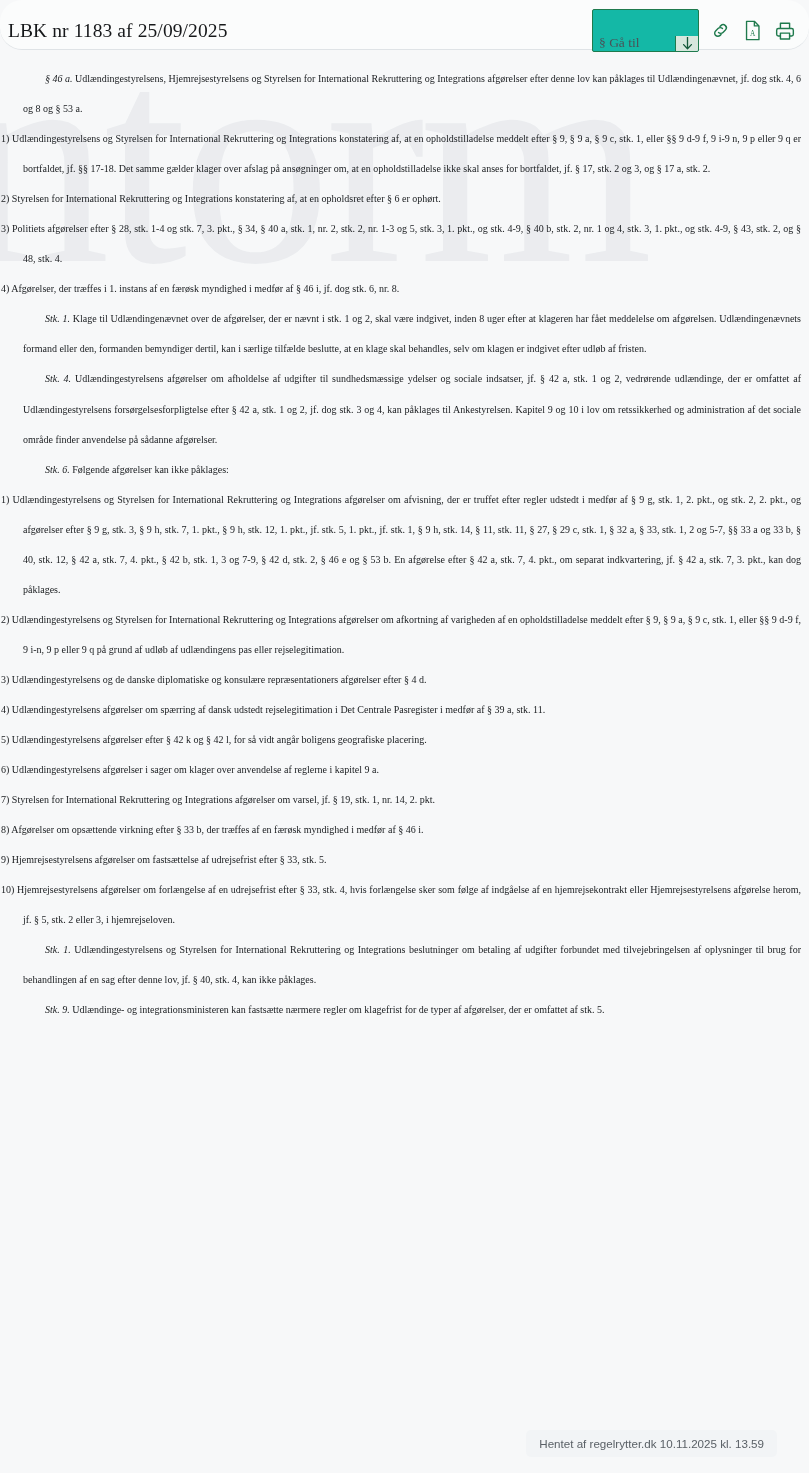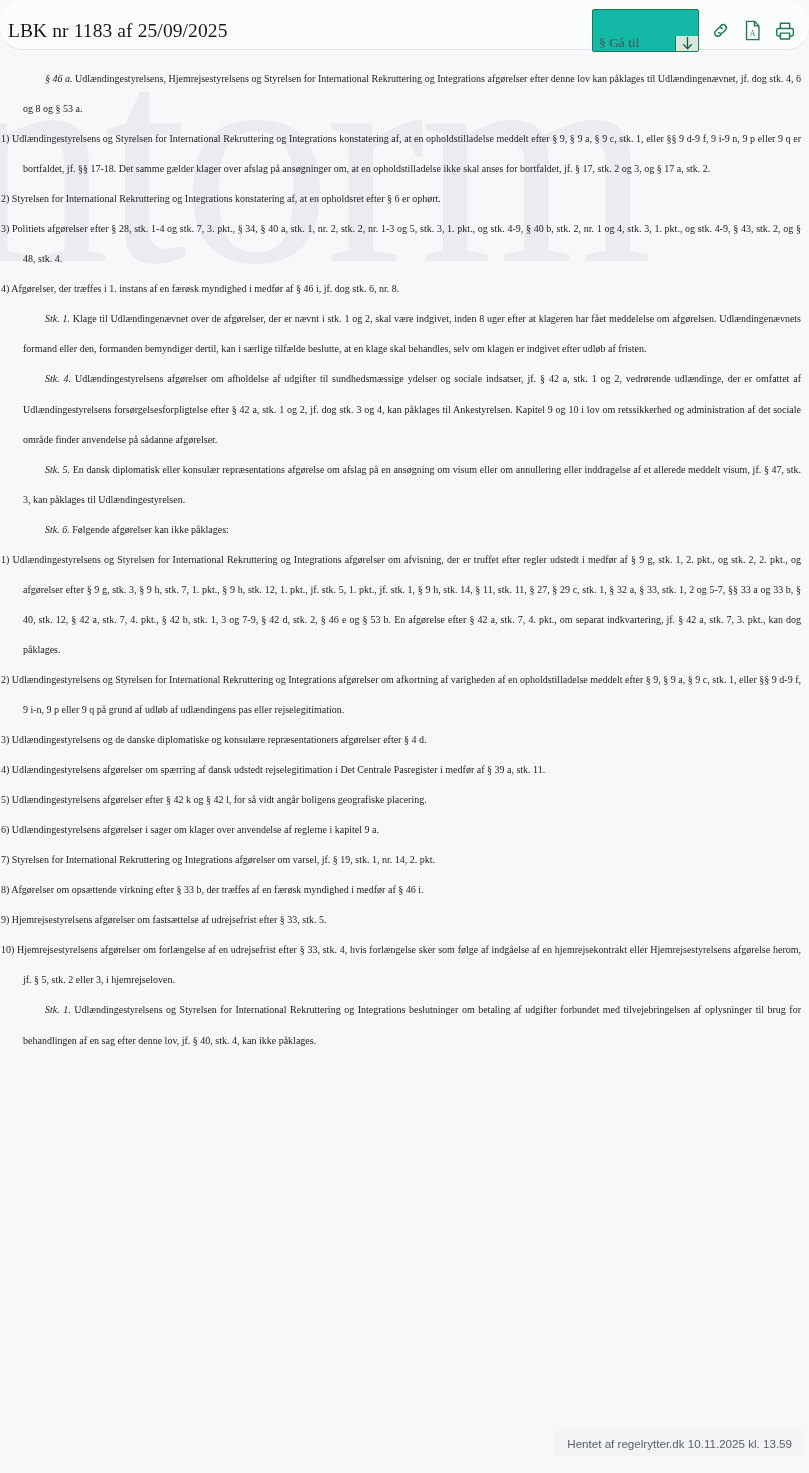--- a/index.html
+++ b/index.html
@@ -128,21 +128,21 @@
   
   .p-num {
     padding-left: 22px;
     text-indent: -22px;
   }
   .lead { font-style: italic; }
 
   
   .footer-stamp-wrap {
     position: absolute;
-    right: 4px;
+    right: 32px;
     bottom: 16px;
     z-index: 4;
   }
   .footer-stamp {
     background: #f2f4f6;
     border-radius: 5px;
     padding: 7px 13px;
     font-family: "Liberation Sans", "DejaVu Sans", sans-serif;
     font-size: 11.6px;
     color: #5a6066;
@@ -196,30 +196,30 @@
 </div>
 
 <div class="doc">
     <p class="p-indent"><span class="lead">§ 46 a.</span> Udlændingestyrelsens, Hjemrejsestyrelsens og Styrelsen for International Rekruttering og Integrations afgørelser efter denne lov kan påklages til Udlændingenævnet, jf. dog stk. 4, 6 og 8 og § 53 a.</p>
     <p class="p-num">1) Udlændingestyrelsens og Styrelsen for International Rekruttering og Integrations konstatering af, at en opholdstilladelse meddelt efter § 9, § 9 a, § 9 c, stk. 1, eller §§ 9 d-9 f, 9 i-9 n, 9 p eller 9 q er bortfaldet, jf. §§ 17-18. Det samme gælder klager over afslag på ansøgninger om, at en opholdstilladelse ikke skal anses for bortfaldet, jf. § 17, stk. 2 og 3, og § 17 a, stk. 2.</p>
     <p class="p-num">2) Styrelsen for International Rekruttering og Integrations konstatering af, at en opholdsret efter § 6 er ophørt.</p>
     <p class="p-num">3) Politiets afgørelser efter § 28, stk. 1-4 og stk. 7, 3. pkt., § 34, § 40 a, stk. 1, nr. 2, stk. 2, nr. 1-3 og 5, stk. 3, 1. pkt., og stk. 4-9, § 40 b, stk. 2, nr. 1 og 4, stk. 3, 1. pkt., og stk. 4-9, § 43, stk. 2, og § 48, stk. 4.</p>
     <p class="p-num">4) Afgørelser, der træffes i 1. instans af en færøsk myndighed i medfør af § 46 i, jf. dog stk. 6, nr. 8.</p>
     <p class="p-indent"><span class="lead">Stk. 1.</span> Klage til Udlændingenævnet over de afgørelser, der er nævnt i stk. 1 og 2, skal være indgivet, inden 8 uger efter at klageren har fået meddelelse om afgørelsen. Udlændingenævnets formand eller den, formanden bemyndiger dertil, kan i særlige tilfælde beslutte, at en klage skal behandles, selv om klagen er indgivet efter udløb af fristen.</p>
     <p class="p-indent"><span class="lead">Stk. 4.</span> Udlændingestyrelsens afgørelser om afholdelse af udgifter til sundhedsmæssige ydelser og sociale indsatser, jf. § 42 a, stk. 1 og 2, vedrørende udlændinge, der er omfattet af Udlændingestyrelsens forsørgelsesforpligtelse efter § 42 a, stk. 1 og 2, jf. dog stk. 3 og 4, kan påklages til Ankestyrelsen. Kapitel 9 og 10 i lov om retssikkerhed og administration af det sociale område finder anvendelse på sådanne afgørelser.</p>
-    <p class="p-indent"><span class="lead">Stk. 5.</span> En dansk diplomatisk eller konsulær repræsentations afgørelse om afslag på en ansøgning om visum eller om annullering eller inddragelse af et allerede meddelt visum, jf. § 47, stk. 3, kan påklages til Udlændingestyrelsen.</p>
     <p class="p-indent"><span class="lead">Stk. 6.</span> Følgende afgørelser kan ikke påklages:</p>
     <p class="p-num">1) Udlændingestyrelsens og Styrelsen for International Rekruttering og Integrations afgørelser om afvisning, der er truffet efter regler udstedt i medfør af § 9 g, stk. 1, 2. pkt., og stk. 2, 2. pkt., og afgørelser efter § 9 g, stk. 3, § 9 h, stk. 7, 1. pkt., § 9 h, stk. 12, 1. pkt., jf. stk. 5, 1. pkt., jf. stk. 1, § 9 h, stk. 14, § 11, stk. 11, § 27, § 29 c, stk. 1, § 32 a, § 33, stk. 1, 2 og 5-7, §§ 33 a og 33 b, § 40, stk. 12, § 42 a, stk. 7, 4. pkt., § 42 b, stk. 1, 3 og 7-9, § 42 d, stk. 2, § 46 e og § 53 b. En afgørelse efter § 42 a, stk. 7, 4. pkt., om separat indkvartering, jf. § 42 a, stk. 7, 3. pkt., kan dog påklages.</p>
     <p class="p-num">2) Udlændingestyrelsens og Styrelsen for International Rekruttering og Integrations afgørelser om afkortning af varigheden af en opholdstilladelse meddelt efter § 9, § 9 a, § 9 c, stk. 1, eller §§ 9 d-9 f, 9 i-n, 9 p eller 9 q på grund af udløb af udlændingens pas eller rejselegitimation.</p>
     <p class="p-num">3) Udlændingestyrelsens og de danske diplomatiske og konsulære repræsentationers afgørelser efter § 4 d.</p>
     <p class="p-num">4) Udlændingestyrelsens afgørelser om spærring af dansk udstedt rejselegitimation i Det Centrale Pasregister i medfør af § 39 a, stk. 11.</p>
     <p class="p-num">5) Udlændingestyrelsens afgørelser efter § 42 k og § 42 l, for så vidt angår boligens geografiske placering.</p>
     <p class="p-num">6) Udlændingestyrelsens afgørelser i sager om klager over anvendelse af reglerne i kapitel 9 a.</p>
     <p class="p-num">7) Styrelsen for International Rekruttering og Integrations afgørelser om varsel, jf. § 19, stk. 1, nr. 14, 2. pkt.</p>
     <p class="p-num">8) Afgørelser om opsættende virkning efter § 33 b, der træffes af en færøsk myndighed i medfør af § 46 i.</p>
     <p class="p-num">9) Hjemrejsestyrelsens afgørelser om fastsættelse af udrejsefrist efter § 33, stk. 5.</p>
     <p class="p-num">10) Hjemrejsestyrelsens afgørelser om forlængelse af en udrejsefrist efter § 33, stk. 4, hvis forlængelse sker som følge af indgåelse af en hjemrejsekontrakt eller Hjemrejsestyrelsens afgørelse herom, jf. § 5, stk. 2 eller 3, i hjemrejseloven.</p>
     <p class="p-indent"><span class="lead">Stk. 1.</span> Udlændingestyrelsens og Styrelsen for International Rekruttering og Integrations beslutninger om betaling af udgifter forbundet med tilvejebringelsen af oplysninger til brug for behandlingen af en sag efter denne lov, jf. § 40, stk. 4, kan ikke påklages.</p>
+    <p class="p-indent"><span class="lead">Stk. 9.</span> Udlændinge- og integrationsministeren kan fastsætte nærmere regler om klagefrist for de typer af afgørelser, der er omfattet af stk. 5.</p>
   </div>
 
 <div class="footer-stamp-wrap">
   <div class="footer-stamp">Hentet af regelrytter.dk 10.11.2025 kl. 13.59</div>
 </div>
 
 </body></html>

